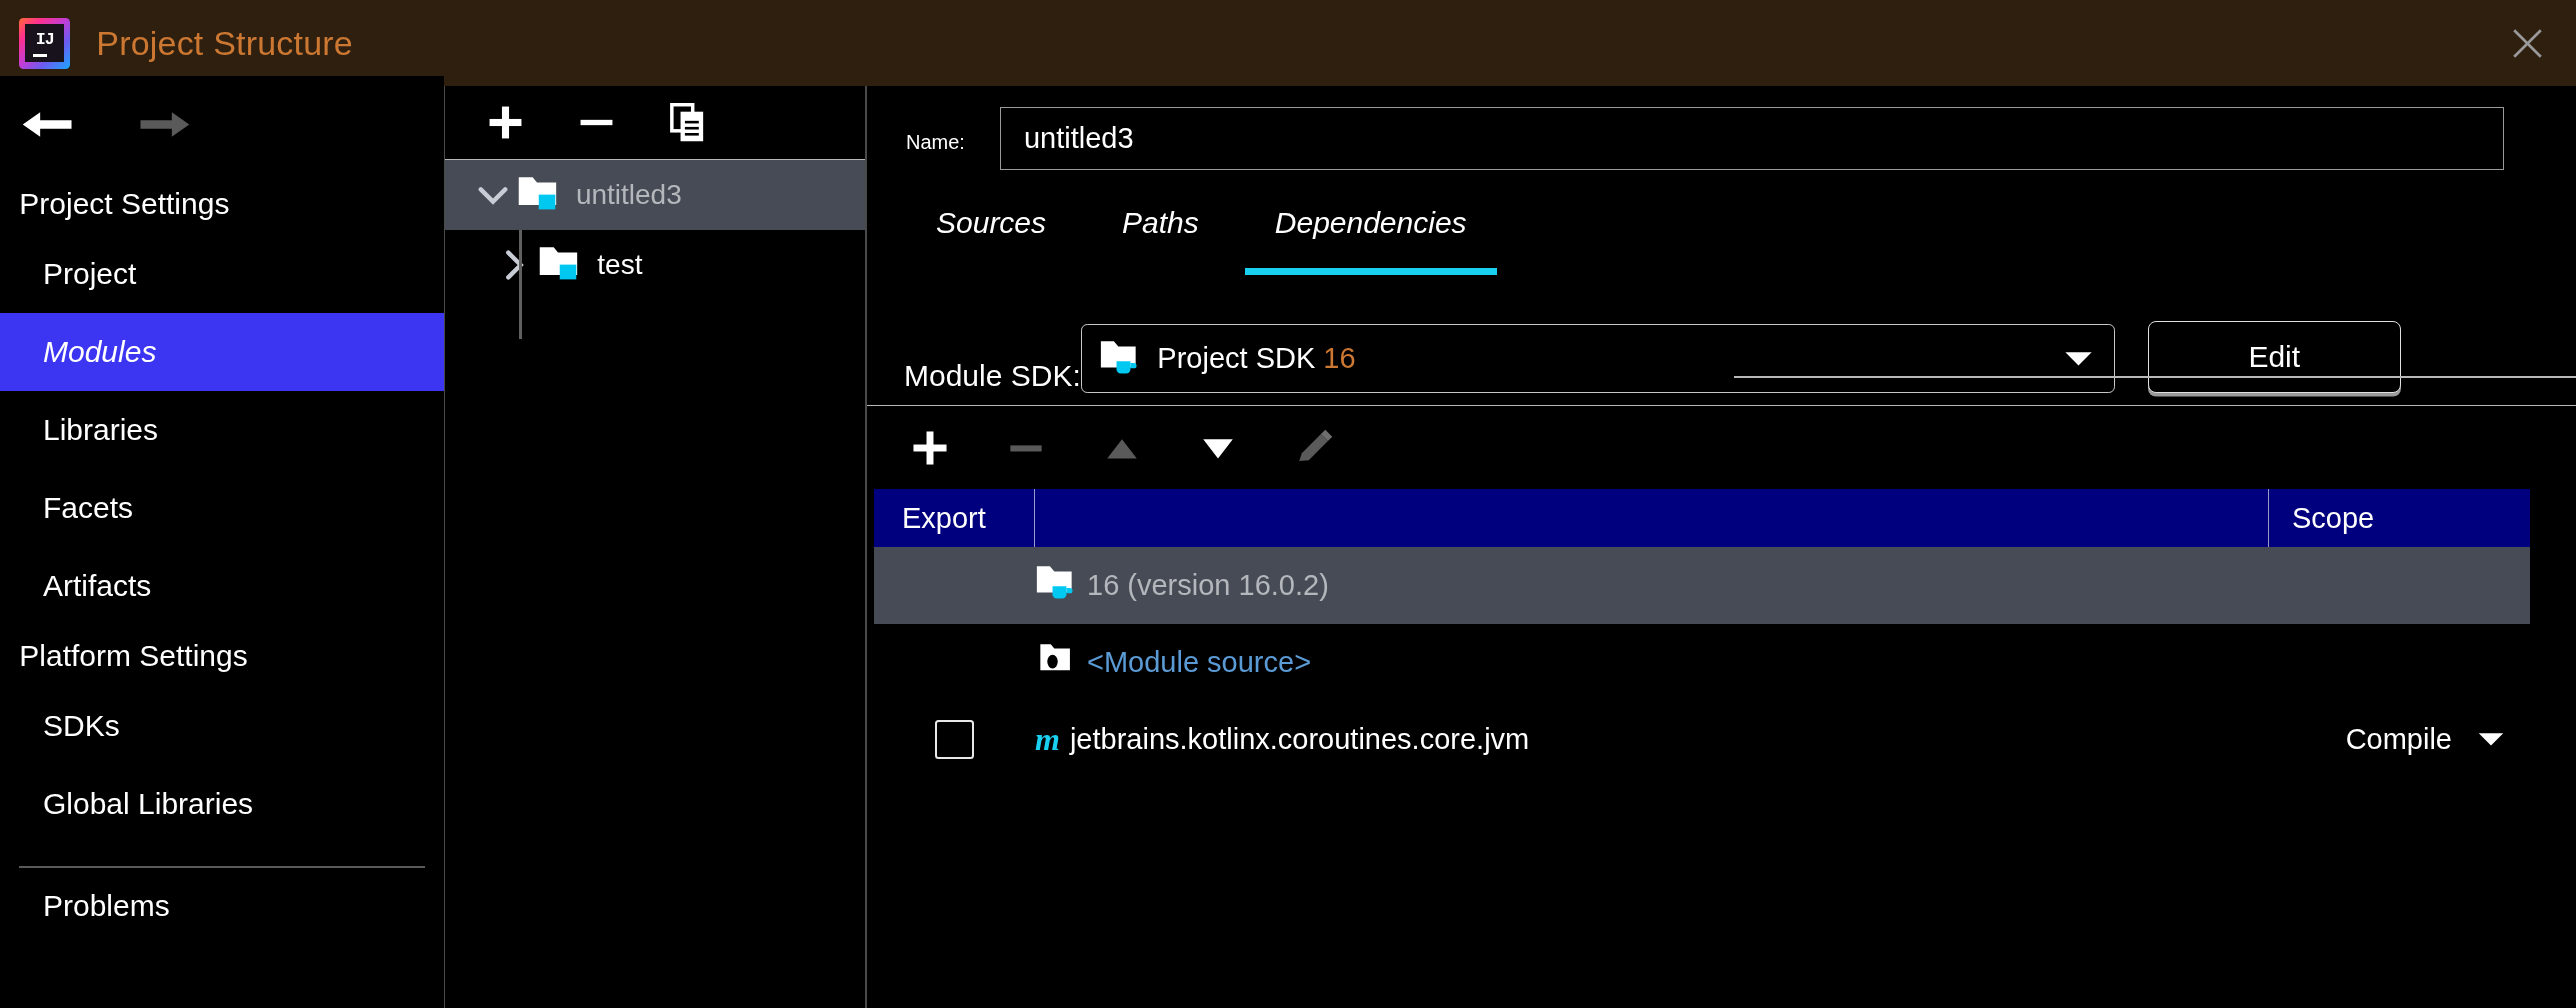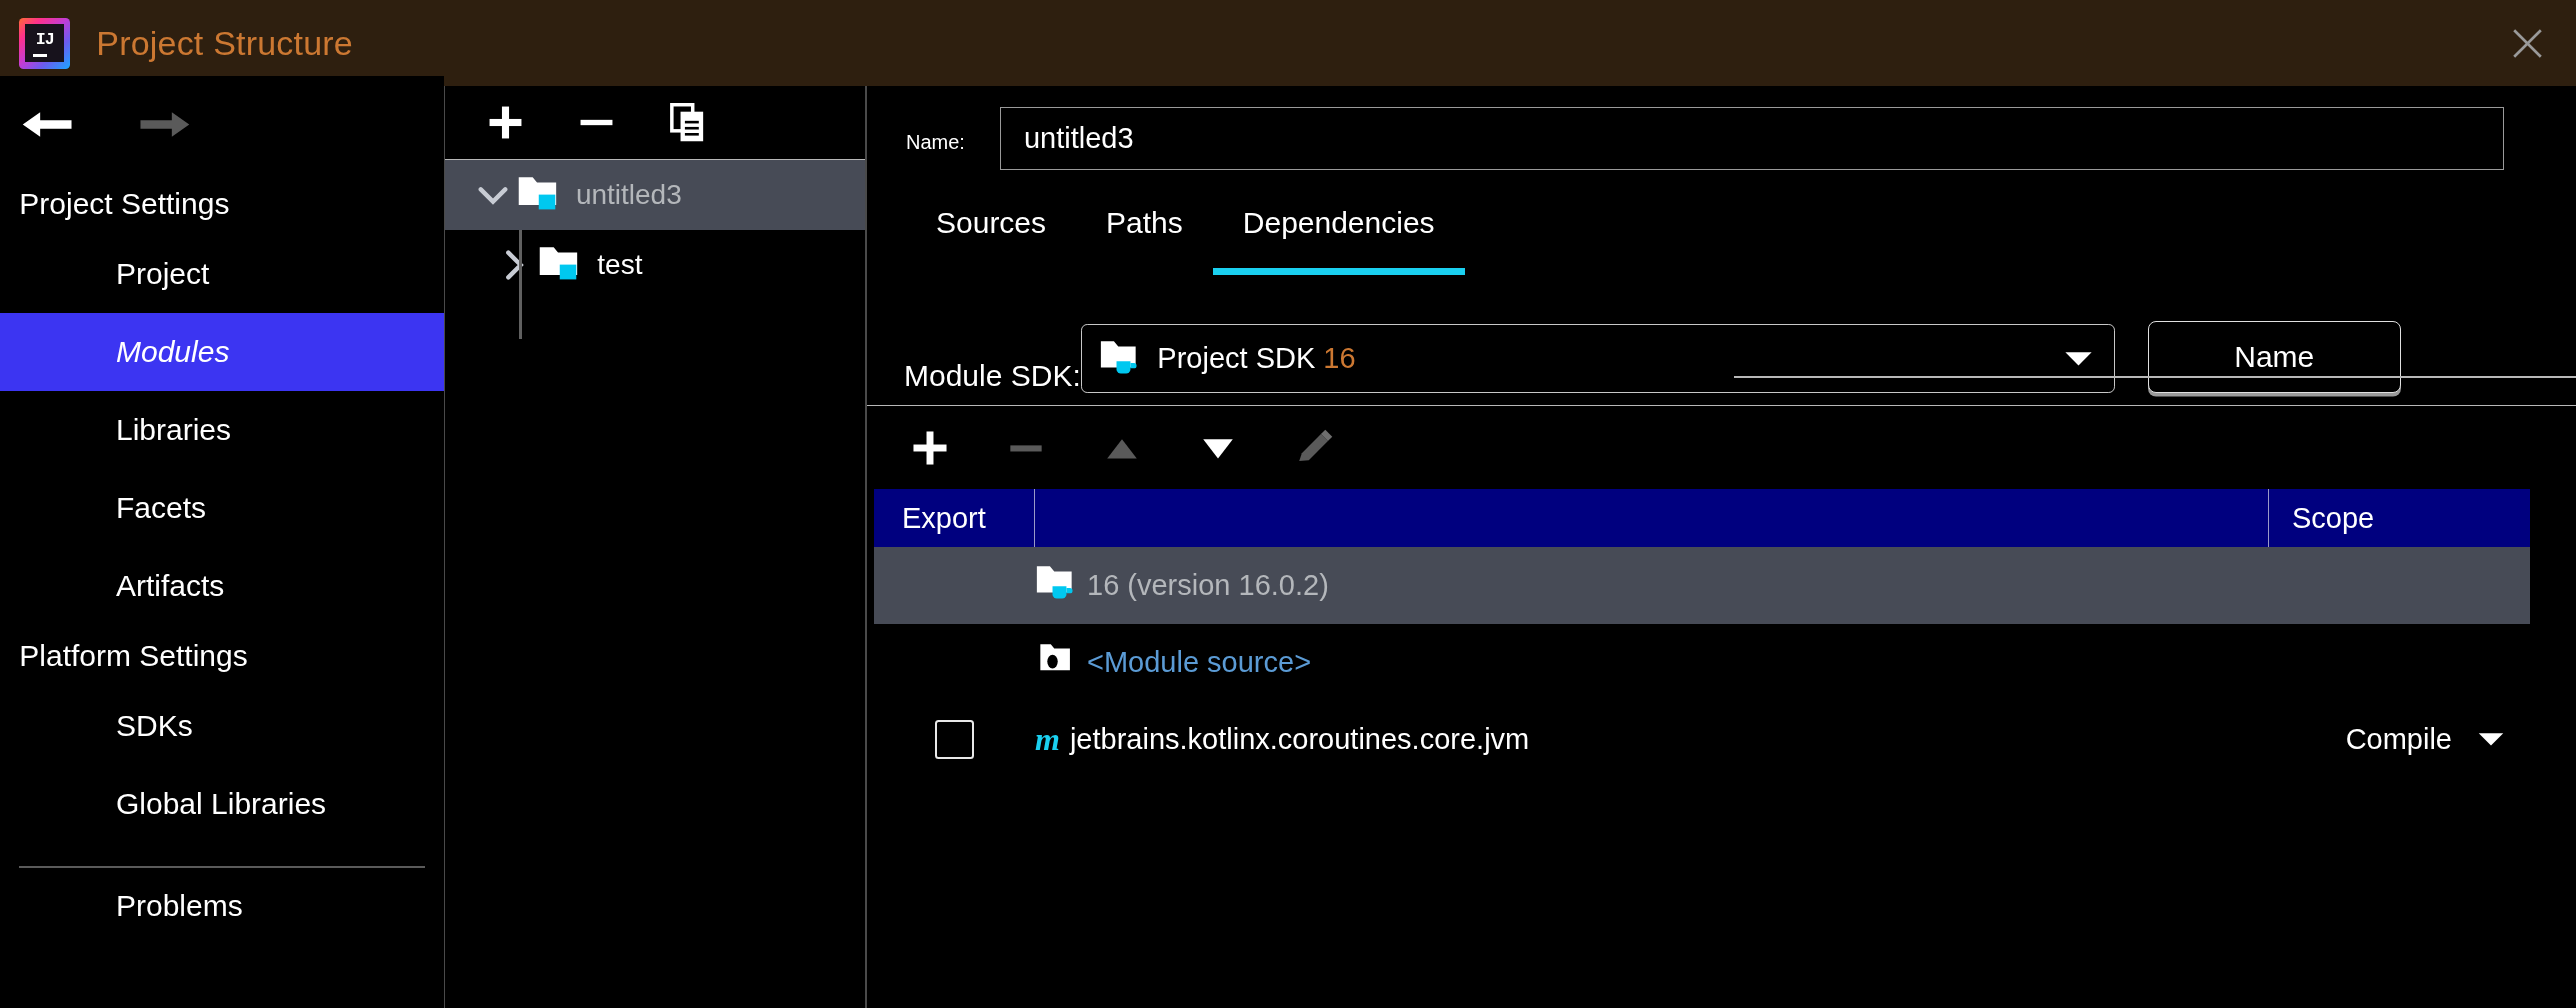--- a/index.html
+++ b/index.html
@@ -63,21 +63,21 @@
   }
   .nav-arrows {
     display: flex; align-items: center; height: 97px; padding-left: 21px; gap: 62px;
   }
   .arrow-btn { width: 54px; height: 39px; display: flex; align-items: center; }
   .sidebar-group {
     color: #ffffff; font-size: 30px; padding: 14px 0 14px 19.3px;
   }
   .sidebar-item {
     color: #ffffff; font-size: 30px; height: 78px;
-    display: flex; align-items: center; padding-left: 116px;
+    display: flex; align-items: center; padding-left: 43px;
   }
   .sidebar-item.selected { background: #3c35f2; font-style: italic; }
   .sidebar-sep {
     height: 1.8px; background: #5a5a5a; margin: 23px 19.3px 0 19.3px;
   }
 
   
   .treepanel {
     position: absolute; left: 445px; top: 86px; width: 420px; height: 923px;
     background: #000000;
@@ -110,21 +110,21 @@
     display: flex; align-items: center; height: 105px; padding-left: 39px;
   }
   .name-label { color: #ffffff; font-size: 20px; margin-top: 8px; }
   .text-input {
     margin-left: 35px; width: 1504px; height: 63px;
     background: #000000; border: 1.8px solid #9a9a9a;
     display: flex; align-items: center; padding-left: 23px;
     color: #ffffff; font-size: 29px;
   }
   .tabs {
-    display: flex; align-items: flex-end; height: 84px; padding-left: 39px; gap: 0;
+    display: flex; align-items: flex-end; height: 84px; padding-left: 39px; gap: 16px; font-style: italic;
   }
   .tab {
     color: #ffffff; font-size: 30px; padding: 0 30px 19.3px 30px;
     position: relative; height: 84px; display: flex; align-items: center;
   }
   .tab.active::after {
     content: ""; position: absolute; left: 0; right: 0; bottom: 0;
     height: 7px; background: #1ad0f0;
   }
   .sdk-row {
@@ -345,21 +345,21 @@
         <span>Project SDK</span>
         <span class="ver">16</span>
       </span>
       <span class="combo-arrow">
         <svg width="35" height="23" viewBox="0 0 40 26">
           <path d="M5 7 L20 22 L35 7 Z" fill="#ffffff"></path>
         </svg>
       </span>
     </div>
     <div class="edit-btn">
-      <span>Name</span>
+      <span>Edit</span>
     </div>
   </div>
 
   <div class="dep-toolbar">
     <div class="tb-icon">
       <svg width="40" height="40" viewBox="0 0 46 46">
         <rect x="19" y="4" width="8" height="38" fill="#ffffff"></rect>
         <rect x="4" y="19" width="38" height="8" fill="#ffffff"></rect>
       </svg>
     </div>

